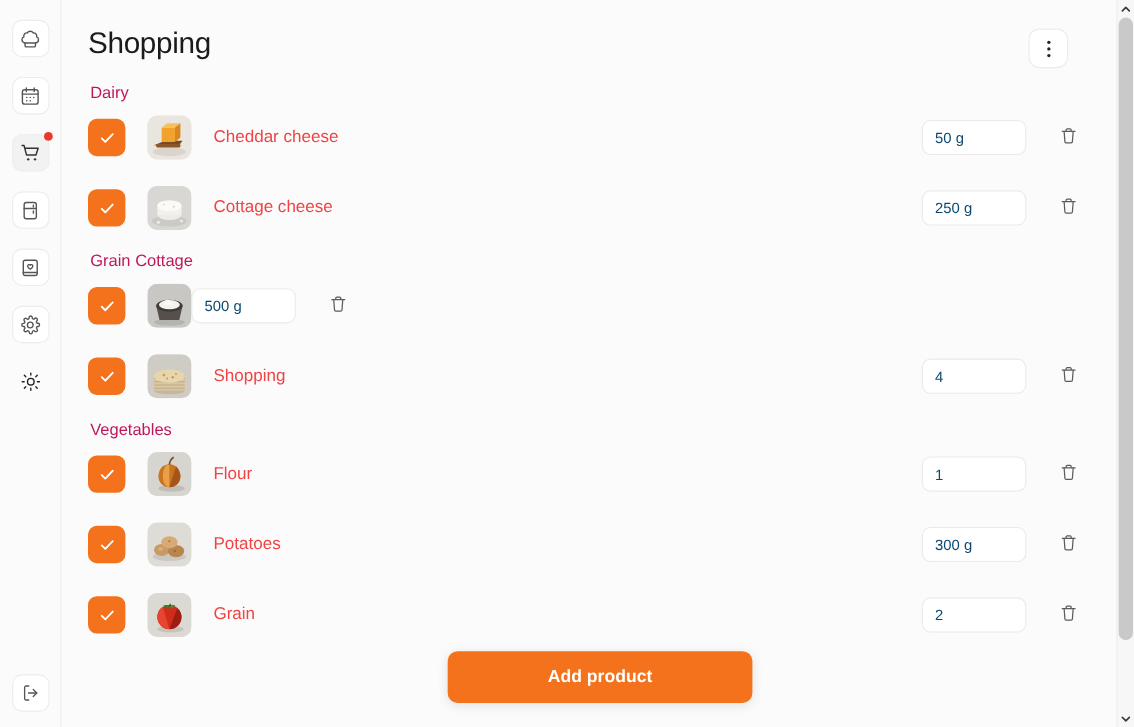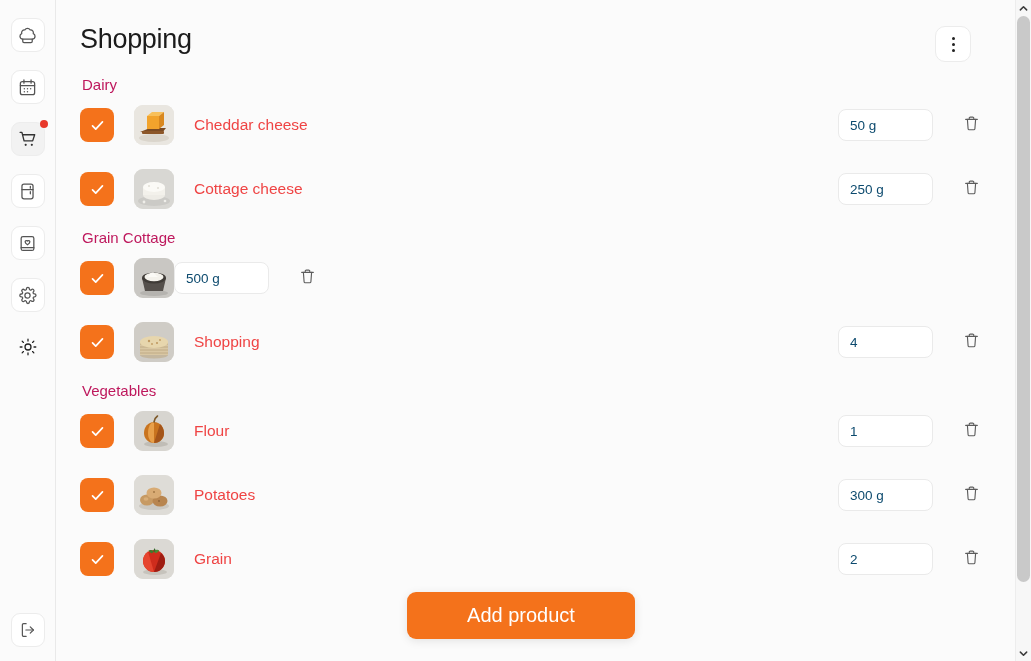--- a/index.html
+++ b/index.html
@@ -115,26 +115,26 @@
     width: 32px; height: 32px;
     margin-left: 22px; flex: 0 0 32px;
     background: transparent; border: none; cursor: pointer;
     display: flex; align-items: center; justify-content: center;
   }
 
   
   .add-fab {
     position: absolute;
     left: 351px; bottom: 22px;
-    width: 228px; height: 47px;
+    width: 277px; height: 47px;
     background: #f4721b;
     color: #fff;
     border: none; border-radius: 9px;
     font-family: "Liberation Sans", sans-serif;
-    font-size: 20px; font-weight: normal;
+    font-size: 16px; font-weight: bold;
     cursor: pointer;
     box-shadow: 0 2px 10px rgba(0,0,0,0.10);
   }
 
   
   .scrollbar {
     position: absolute; top: 0; right: 0;
     width: 16px; height: 661px;
     background: #f7f7f7;
     border-left: 1px solid #ededed;

